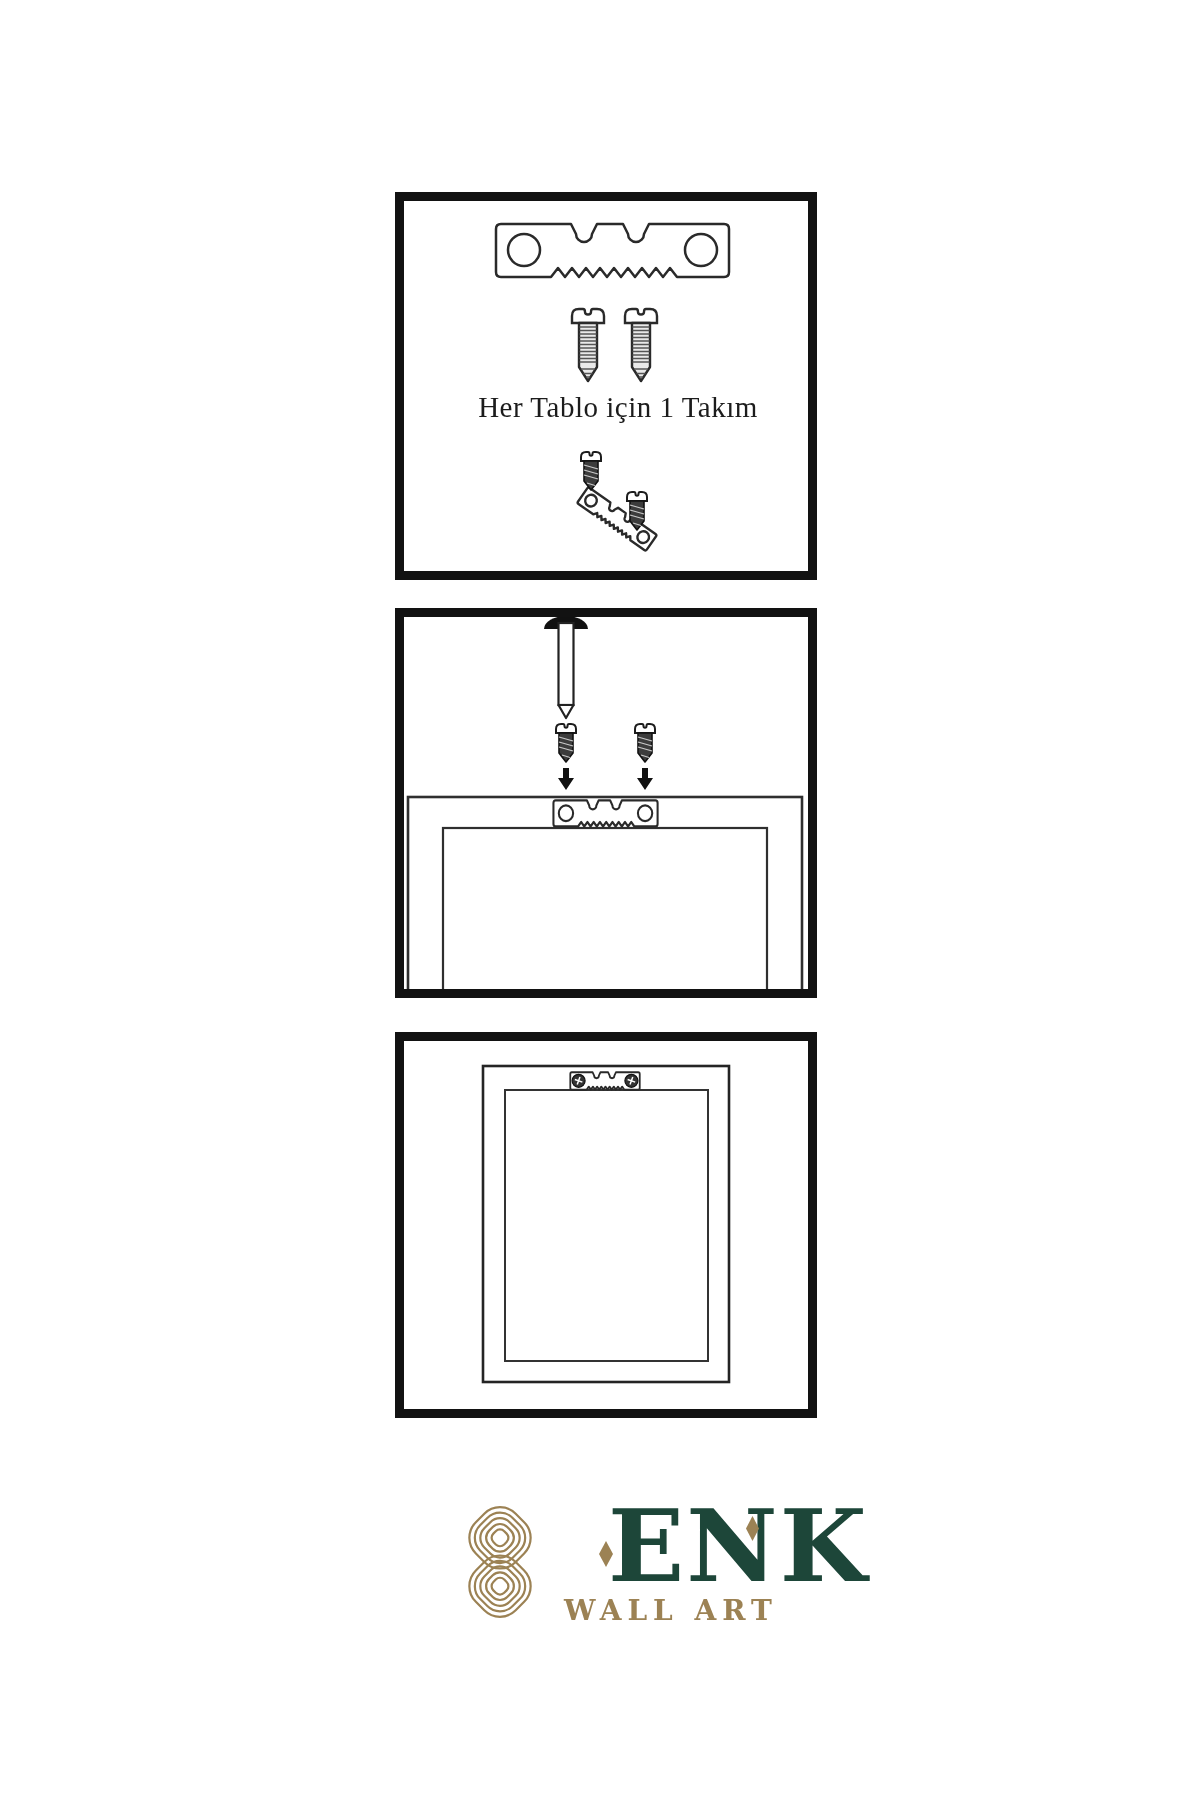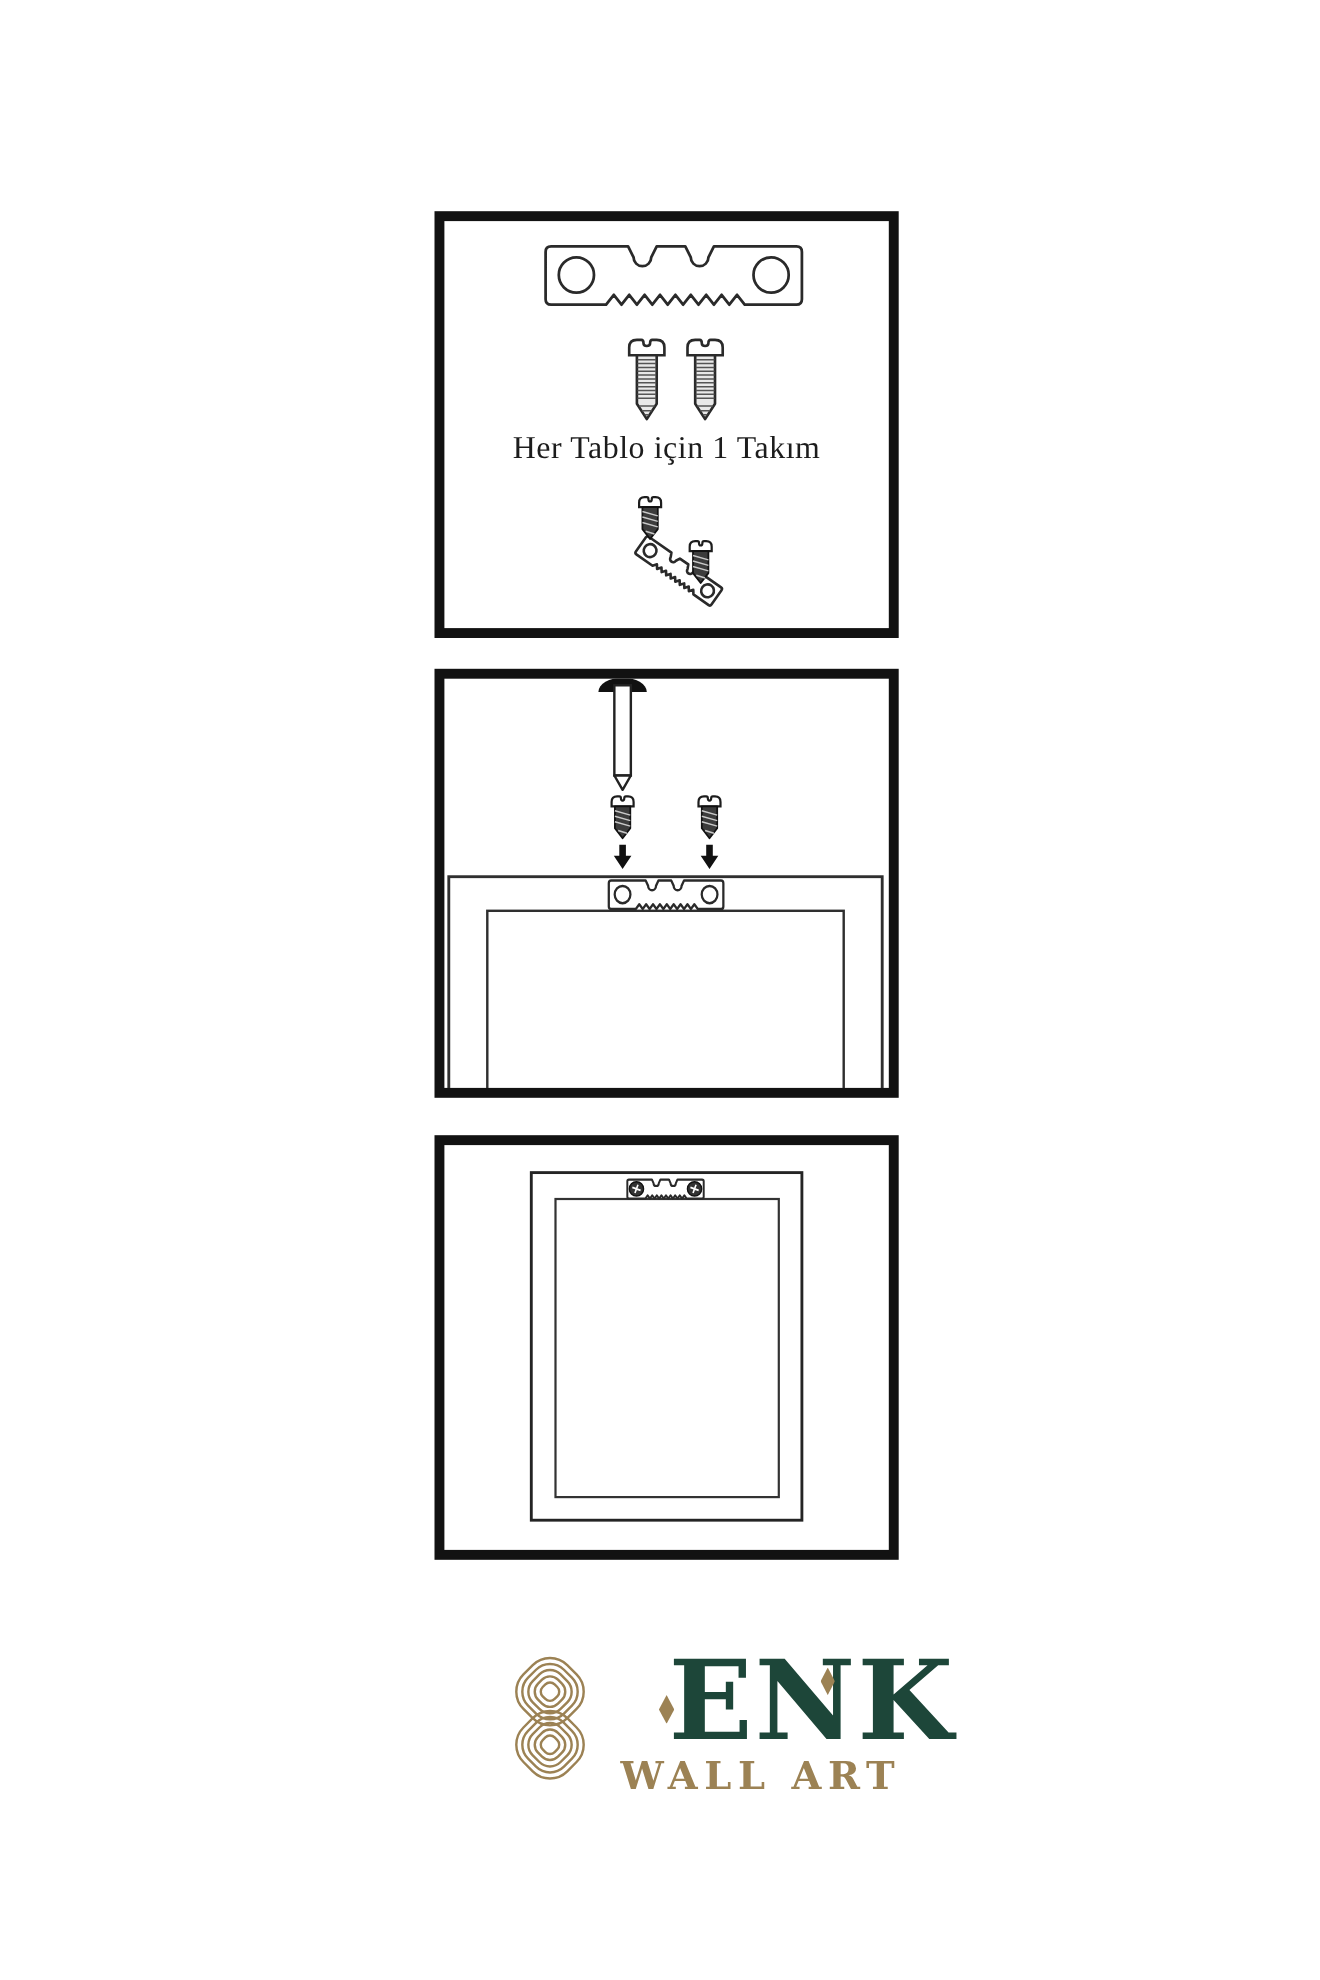--- a/index.html
+++ b/index.html
@@ -1,25 +1,25 @@
 <!DOCTYPE html>
 <html><head>
 <meta charset="utf-8">
 <style>
   html,body{margin:0;padding:0;background:#ffffff;}
   .page{position:relative;width:1200px;height:1800px;background:#ffffff;overflow:hidden;
         font-family:"Liberation Serif", serif;}
   .panel{position:absolute;background:#ffffff;border:9px solid #121212;box-sizing:border-box;}
   .panel svg{position:absolute;left:0;top:0;}
-  .caption{position:absolute;left:0;top:190px;width:100%;text-align:center;
+  .caption{position:absolute;left:12px;top:190px;width:100%;text-align:center;
            font-size:29px;letter-spacing:0.5px;color:#1c1c1c;font-family:"Liberation Serif",serif;}
   .brand{position:absolute;left:560px;top:1496px;font-family:"DejaVu Serif",serif;
          font-size:100px;line-height:1.0;font-weight:700;color:#1d4639;letter-spacing:2px;margin-left:48px;}
   .brand-sub{position:absolute;left:564px;top:1594px;font-family:"DejaVu Serif",serif;
-         font-size:35px;font-weight:700;color:#9c8254;letter-spacing:6px;}
+         font-size:28px;font-weight:700;color:#9c8254;letter-spacing:6px;}
   .diamond{position:absolute;background:#9c8254;
            clip-path:polygon(50% 0,100% 50%,50% 100%,0 50%);}
   .d1{left:599px;top:1541px;width:14px;height:26px;}
   .d2{left:746px;top:1516px;width:13px;height:25px;}
   .logo-knot{position:absolute;left:436px;top:1490px;}
 </style>
 </head>
 <body>
 
 <div class="page">

